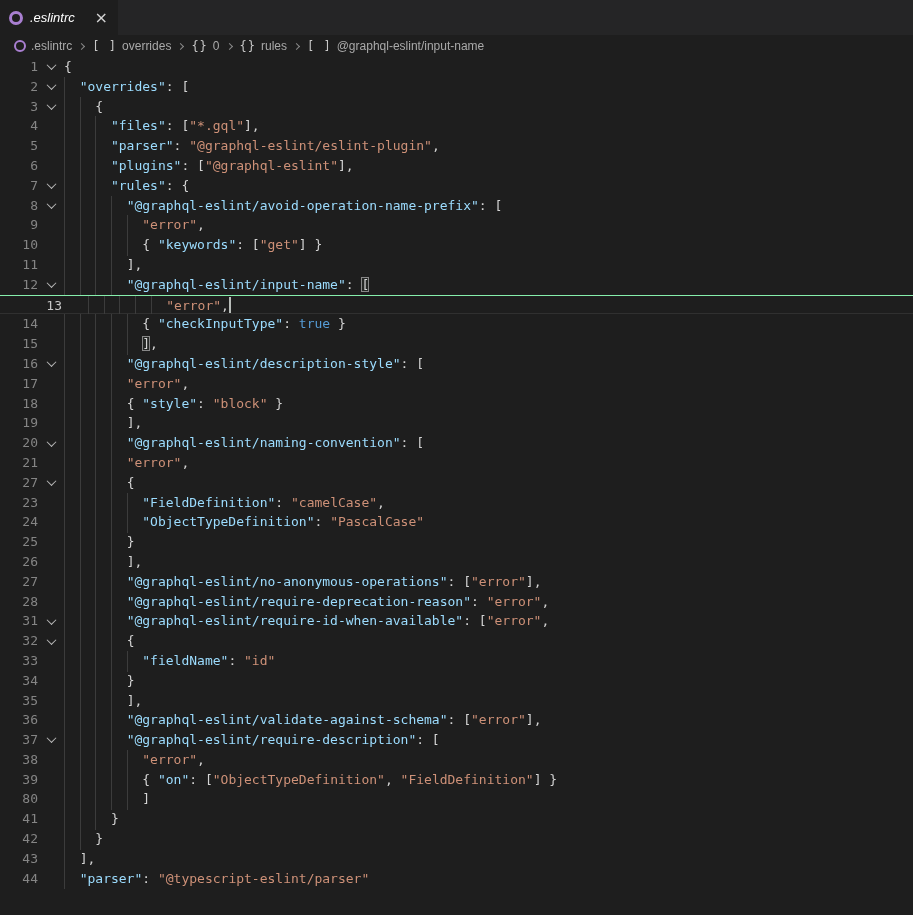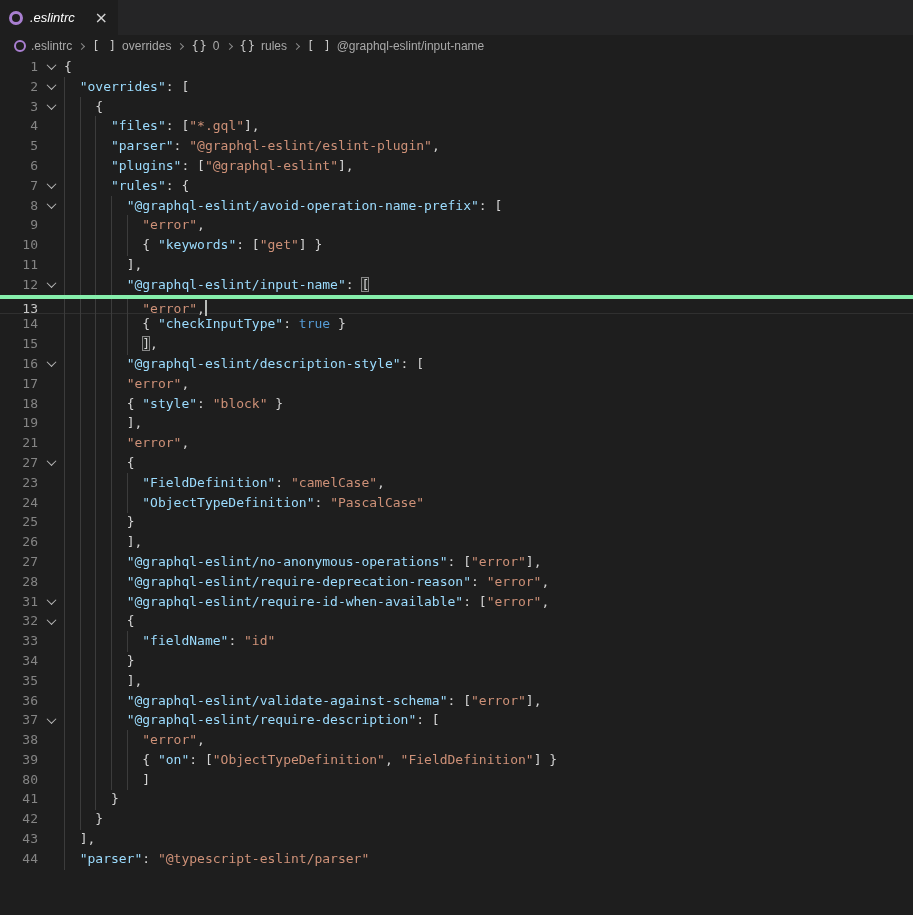--- a/index.html
+++ b/index.html
@@ -24,21 +24,21 @@
   .crumb .eslint-ring { width:12px; height:12px; border-width:2.5px; margin-right:5px; }
   .sym-icon { font-family:"DejaVu Sans Mono", monospace; color:#c8c8c8; font-size:12px;
               margin-right:5px; letter-spacing:1px; }
   .crumb-sep { width:5px; height:5px; border-right:1px solid #8a8a8a;
                border-top:1px solid #8a8a8a; transform:rotate(45deg);
                margin:0 8px 0 7px; flex:none; }
 
   
   .editor { font-family:"DejaVu Sans Mono", monospace; font-size:13px; }
   .line { display:flex; height:19.8px; line-height:19.8px; position:relative; }
-  .line.active { border-top:4px solid #86efac; border-bottom:1px solid #303030; }
+  .line.active { border-top:1px solid #86efac; border-bottom:1px solid #303030;padding-left:24px; }
   .lnum { width:38px; flex:none; text-align:right; color:#858585; user-select:none; }
   .line.active .lnum { color:#c6c6c6; }
   .foldcol { width:26px; flex:none; display:flex; align-items:center;
              justify-content:center; }
   .chev { width:7px; height:7px; border-right:1.4px solid #b8b8b8;
           border-bottom:1.4px solid #b8b8b8; transform:rotate(45deg) translate(-1px,-1px); }
   .code { position:relative; white-space:pre; flex:1; }
   .guides { position:absolute; left:0; top:0; bottom:-1px;
             background:repeating-linear-gradient(to right,
                        #3c3c3c 0, #3c3c3c 1px, transparent 1px, transparent 2ch); }
@@ -193,20 +193,27 @@
       <span class="lnum">18</span>
       <span class="foldcol"></span>
       <span class="code"><span class="guides" style="width: calc(8ch - 1px);"></span>        <span class="p">{ </span><span class="k">"style"</span><span class="p">: </span><span class="s">"block"</span><span class="p"> }</span></span>
     </div>
     <div class="line">
       <span class="lnum">19</span>
       <span class="foldcol"></span>
       <span class="code"><span class="guides" style="width: calc(8ch - 1px);"></span>        <span class="p">],</span></span>
     </div>
     <div class="line">
+      <span class="lnum">20</span>
+      <span class="foldcol">
+        <span class="chev"></span>
+      </span>
+      <span class="code"><span class="guides" style="width: calc(8ch - 1px);"></span>        <span class="k">"@graphql-eslint/naming-convention"</span><span class="p">: [</span></span>
+    </div>
+    <div class="line">
       <span class="lnum">21</span>
       <span class="foldcol"></span>
       <span class="code"><span class="guides" style="width: calc(8ch - 1px);"></span>        <span class="s">"error"</span><span class="p">,</span></span>
     </div>
     <div class="line">
       <span class="lnum">27</span>
       <span class="foldcol">
         <span class="chev"></span>
       </span>
       <span class="code"><span class="guides" style="width: calc(8ch - 1px);"></span>        <span class="p">{</span></span>

